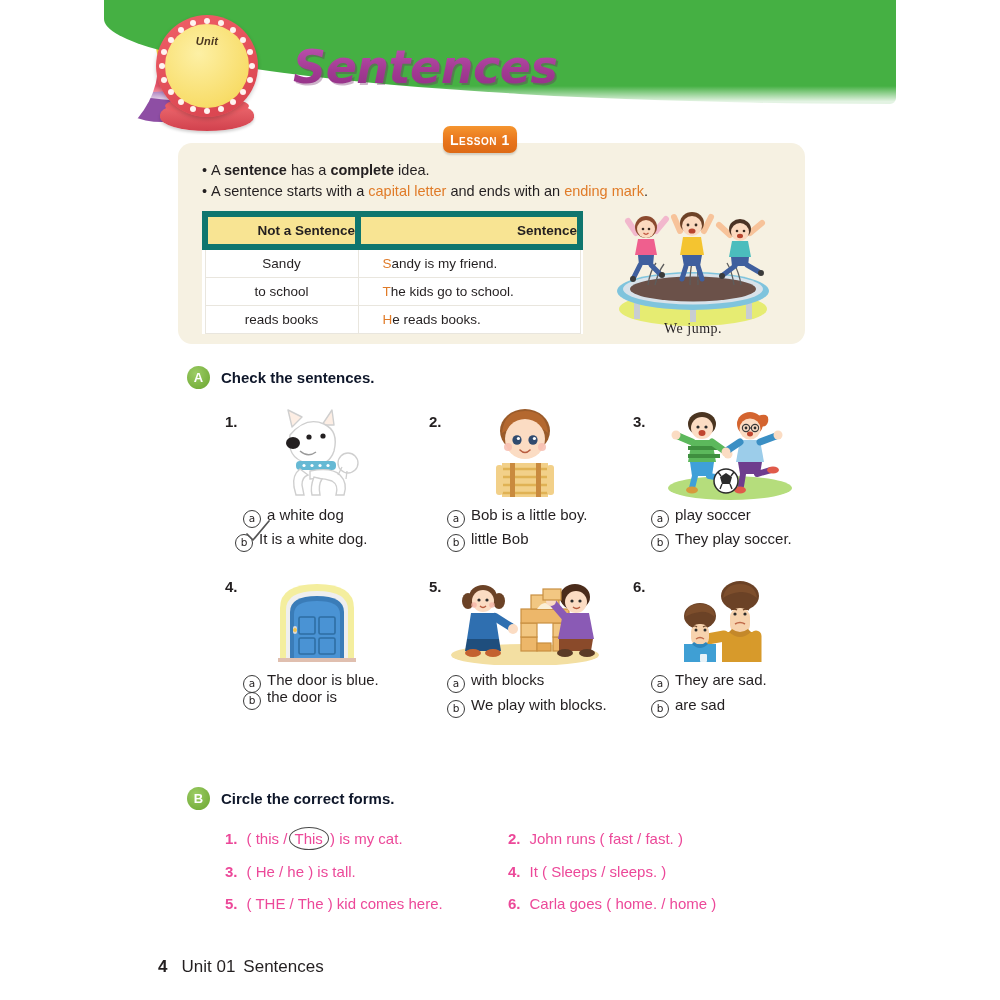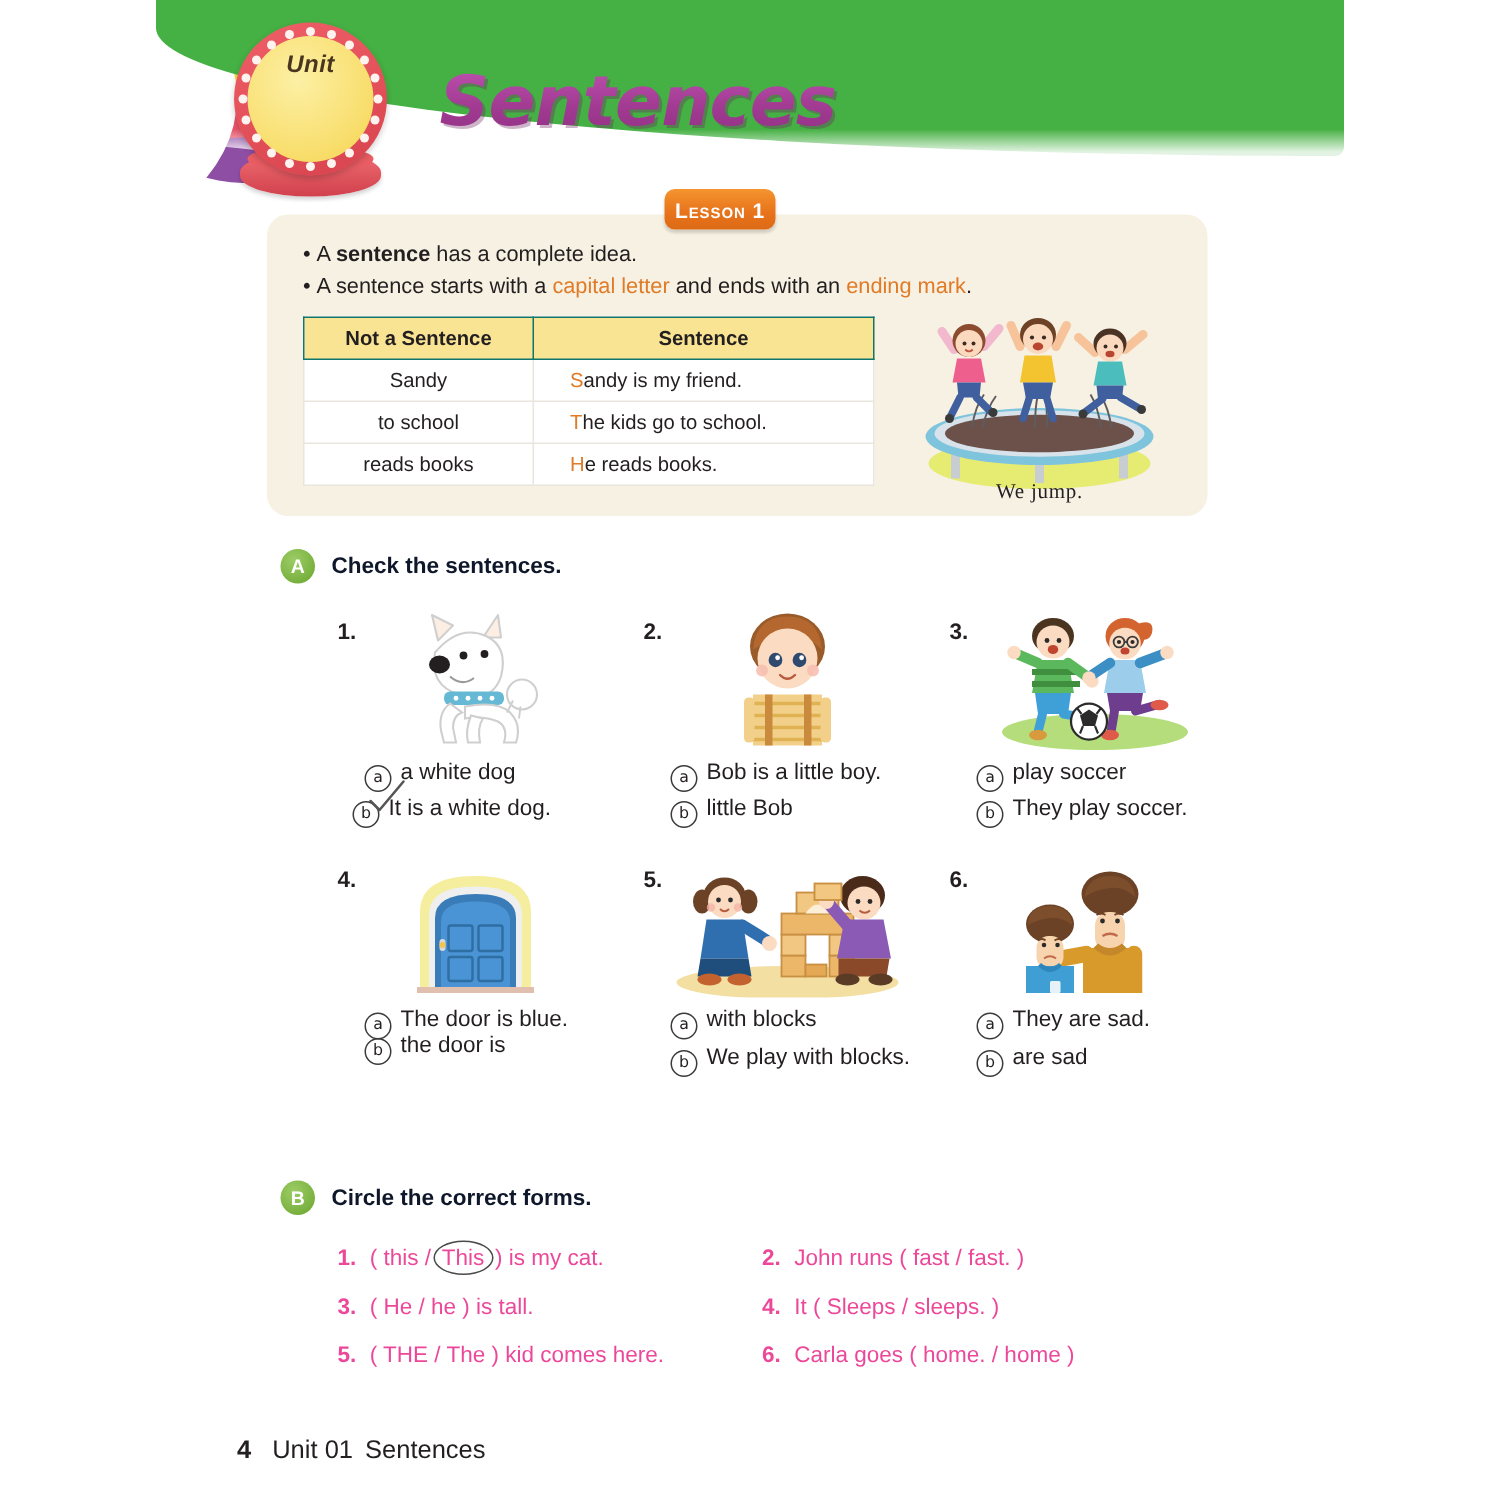--- a/index.html
+++ b/index.html
@@ -48,21 +48,21 @@
     background:linear-gradient(160deg,#ef5f67 0%,#d8434e 100%);
     box-shadow:0 2px 4px rgba(0,0,0,.2);
   }
   .badge-face{
     position:absolute;left:17px;top:11px;width:84px;height:84px;border-radius:50%;
     background:radial-gradient(circle at 40% 35%,#fdf0a5 0%,#f8dd6a 70%,#f2cf4e 100%);
   }
   .badge-dot{position:absolute;width:6px;height:6px;border-radius:50%;background:#fff3f0;}
   .badge-unit{
     position:absolute;left:0;top:22px;width:118px;text-align:center;
-    font-family:"Liberation Sans",sans-serif;font-weight:bold;font-size:16px;
+    font-family:"Liberation Sans",sans-serif;font-weight:bold;font-size:11px;
     color:#4a3620;font-style:italic;letter-spacing:.3px;
   }
   .badge-num{
     position:absolute;left:0;top:34px;width:118px;text-align:center;
     font-family:"Liberation Serif",serif;font-weight:bold;font-style:italic;
     font-size:53px;line-height:53px;color:#8b3b9e;
     text-shadow:
       -2px -2px 0 #ffffff, 2px -2px 0 #ffffff, -2px 2px 0 #ffffff, 2px 2px 0 #ffffff,
       0 -2px 0 #ffffff, 0 2px 0 #ffffff, -2px 0 0 #ffffff, 2px 0 0 #ffffff,
       0 4px 3px rgba(0,0,0,.18);
@@ -98,21 +98,21 @@
   .rule-line{font-size:14.5px;line-height:21px;color:#231f20;}
   .hl{color:#e07b28;}
 
   
   #rule-table{
     position:absolute;left:24px;top:68px;width:381px;border-collapse:collapse;
     background:#ffffff;font-size:13.5px;
   }
   #rule-table th{
     background:#f8e493;font-weight:bold;color:#231f20;
-    padding:6px 0;text-align:center;border:1px solid #0f766e;font-size:13.5px;
+    padding:6px 0;text-align:right;border:6px solid #0f766e;font-size:13.5px;
   }
   #rule-table td{
     padding:6px 0;border:1px solid #e9e6de;text-align:center;color:#231f20;
   }
   #rule-table td.left-col{width:152px;}
   #rule-table td.right-col{text-align:left;padding-left:24px;}
   .cap{color:#e07b28;}
 
   
   #tramp-wrap{position:absolute;left:420px;top:58px;width:190px;height:130px;}
@@ -196,21 +196,21 @@
   </div>
 
   <div id="page-title">Sentences</div>
 </div>
 
 <div id="lesson-badge">Lesson 1</div>
 
 <div id="lesson-box">
   <div style="position:absolute;left:24px;top:17px;width:580px;">
     <div class="rule-line">
-      <span style="margin-right:4px;">•</span><span id="rule1"><span>A </span><span style="font-weight: bold;">sentence</span><span> has a </span><span style="font-weight: normal;">complete</span><span> idea.</span></span>
+      <span style="margin-right:4px;">•</span><span id="rule1"><span>A </span><span style="font-weight: bold;">sentence</span><span> has a </span><span style="font-weight: bold;">complete</span><span> idea.</span></span>
     </div>
     <div class="rule-line">
       <span style="margin-right:4px;">•</span><span id="rule2"><span>A sentence starts with a </span><span class="hl">capital letter</span><span> and ends with an </span><span class="hl">ending mark</span><span>.</span></span>
     </div>
   </div>
 
   <table id="rule-table">
     <thead>
       <tr>
         <th>Not a Sentence</th>

